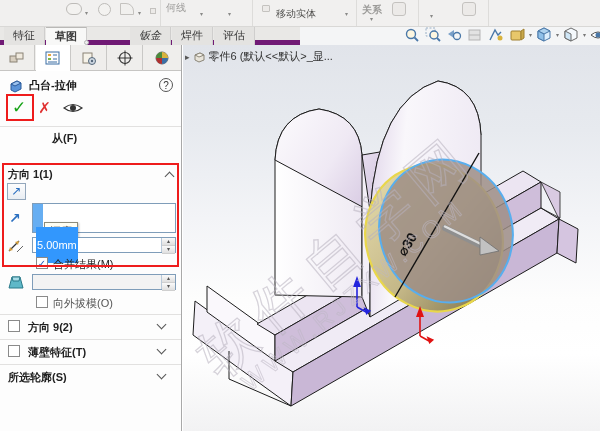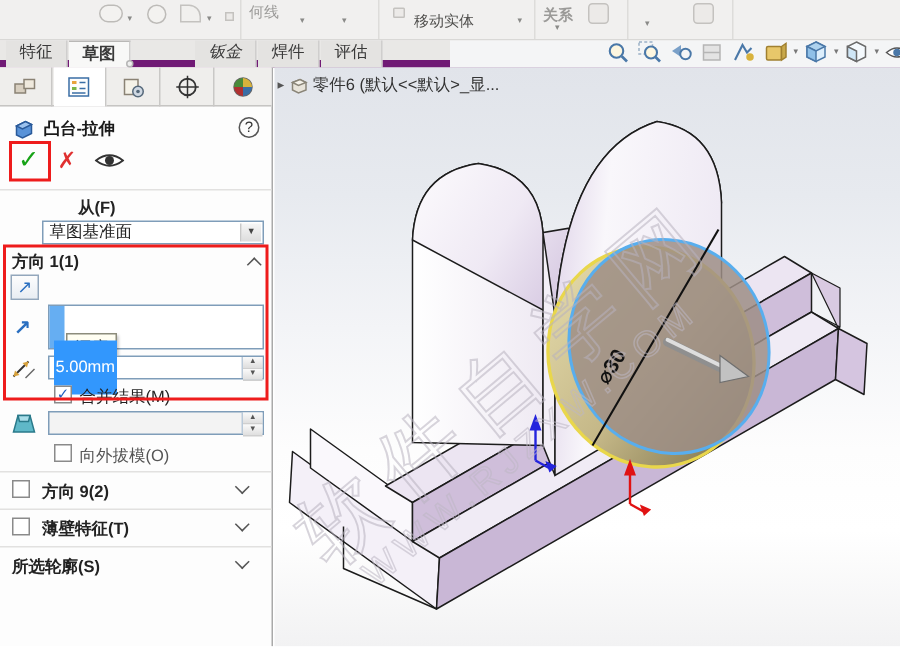--- a/index.html
+++ b/index.html
@@ -232,24 +232,20 @@
         </svg>
     </div>
     <div class="redbox" style="left:6px;top:49px;width:28px;height:27px;"></div>
 
     <div class="divider" style="top:81px;"></div>
 
     <div class="pm-row" style="top:86px;left:16px;margin-left:36px;">
       <span class="sec-hdr">从(F)</span>
       <span class="chev up" style="position:absolute;left:158px;top:2px;"></span>
     </div>
-    <div class="combo" style="left:28px;top:102px;width:148px;">
-      <span>草图基准面</span>
-      <span class="arrow" style="font-size:6px;">▼</span>
-    </div>
 
     <div class="pm-row" style="top:122px;left:8px;">
       <span class="sec-hdr">方向 1(1)</span>
       <span class="chev up" style="position:absolute;left:158px;top:2px;"></span>
     </div>
 
     <div class="dirbtn" style="left:7px;top:138px;">↗</div>
 
     <span class="plainarrow" style="left:9px;top:165px;">↗</span>
     <div class="selbox" style="left:32px;top:158px;width:144px;height:30px;">

